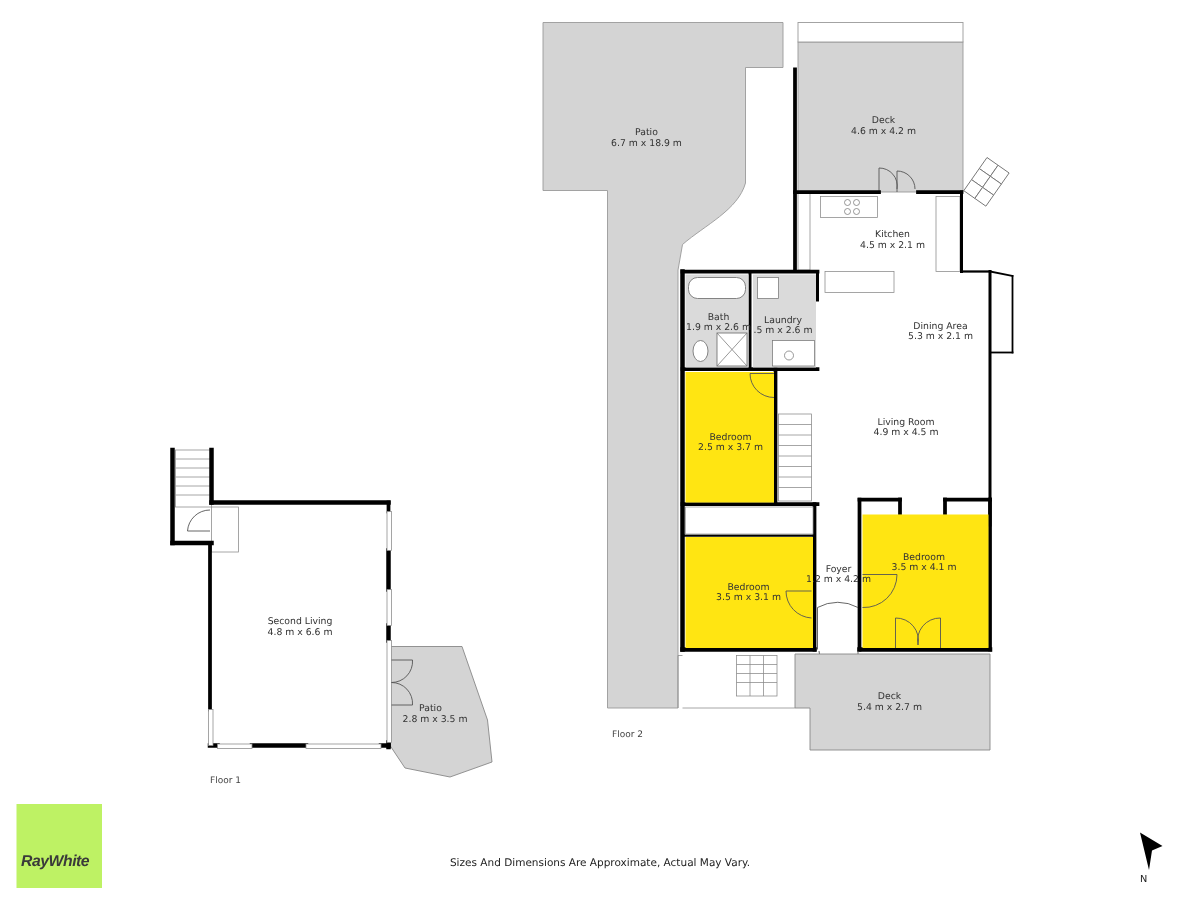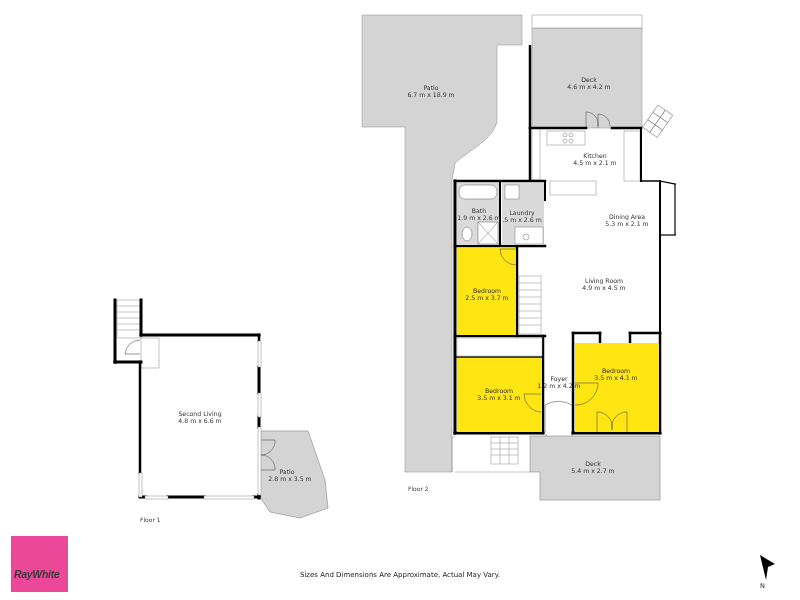--- a/index.html
+++ b/index.html
@@ -1,21 +1,21 @@
 <!DOCTYPE html>
 <html><head>
 <meta charset="utf-8">
 <style>
   html, body { margin: 0; padding: 0; background: #ffffff; }
   body { width: 800px; height: 600px; position: relative; overflow: hidden; font-family: "DejaVu Sans", sans-serif; }
   #plan { position: absolute; left: 0; top: 0; width: 800px; height: 600px; }
   .lbl { font-family: "DejaVu Sans", sans-serif; font-size: 6.2px; fill: #333333; text-anchor: middle; }
   .flr { font-family: "DejaVu Sans", sans-serif; font-size: 6px; fill: #444444; }
   .disclaimer { position: absolute; left: 0; width: 800px; top: 571px; text-align: center; font-size: 7px; color: #222222; }
-  .logo { position: absolute; left: 11px; top: 536px; width: 57px; height: 56px; background: #ec4899; }
+  .logo { position: absolute; left: 11px; top: 536px; width: 57px; height: 56px; background: #bef264; }
   .logo span { position: absolute; left: 3px; top: 32px; font-family: "Liberation Sans", sans-serif; font-weight: bold; font-style: italic; font-size: 10.5px; color: #3a3a3a; letter-spacing: -0.3px; }
   .north-n { position: absolute; left: 760px; top: 582px; font-size: 6.5px; color: #222222; }
 </style>
 </head>
 <body>
 
 <svg id="plan" viewBox="0 0 800 600" xmlns="http://www.w3.org/2000/svg">
 
   <g>
 

